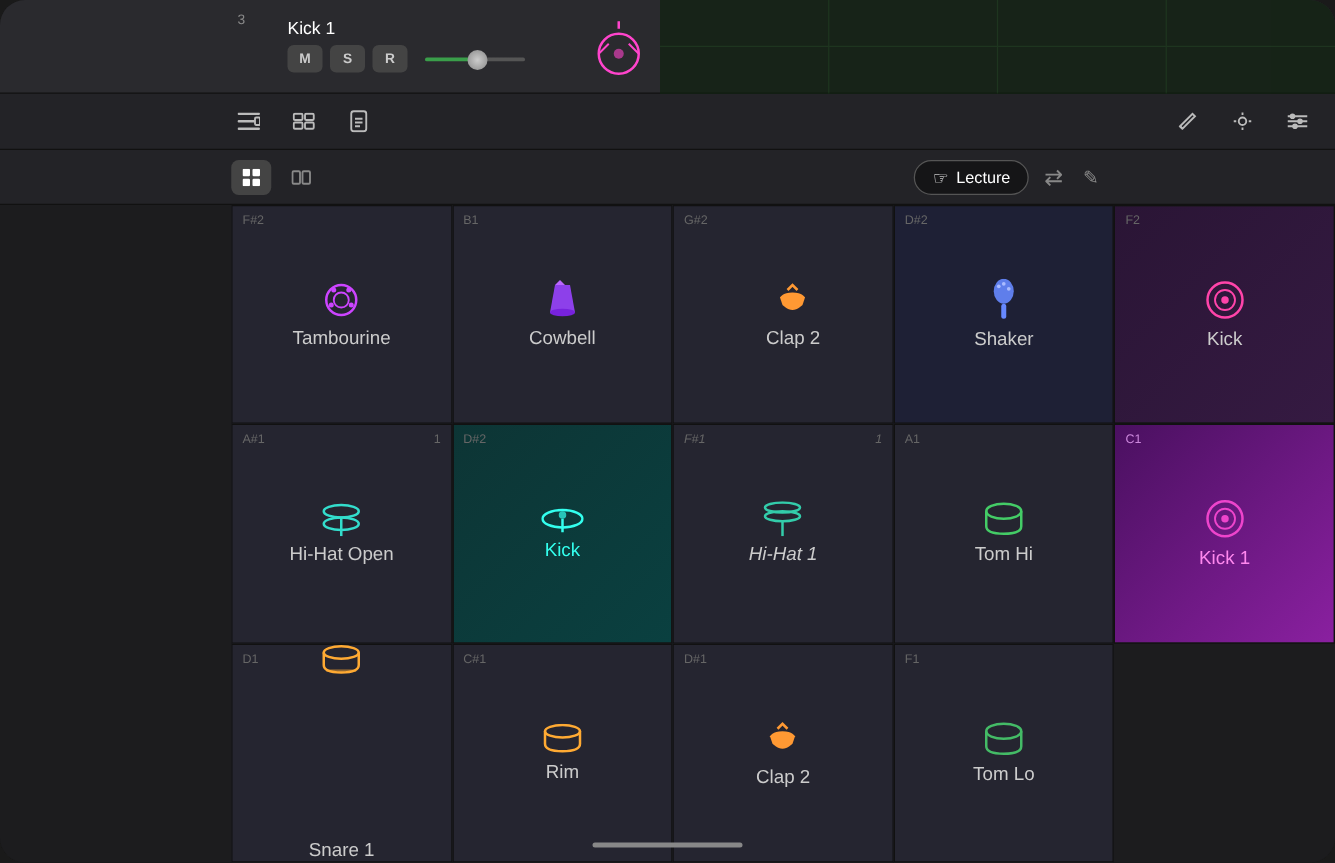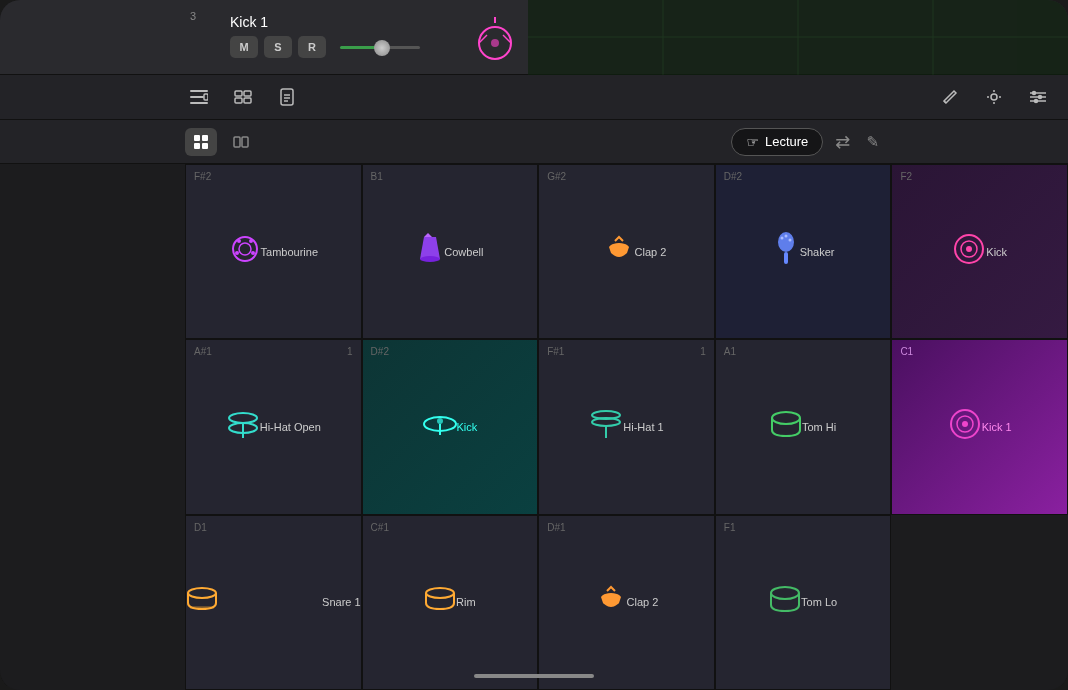--- a/index.html
+++ b/index.html
@@ -244,21 +244,21 @@
       grid-template-columns: repeat(5, 1fr);
       grid-template-rows: repeat(3, 1fr);
       gap: 0;
       overflow: hidden;
     }
 
     .pad {
       background: #2a2a30;
       border: 1px solid #111;
       display: flex;
-      flex-direction: row;
+      flex-direction: column;
       align-items: center;
       justify-content: center;
       position: relative;
       cursor: pointer;
       min-height: 86px;
     }
 
     .pad-note {
       position: absolute;
       top: 6px;
@@ -279,36 +279,36 @@
     .pad-icon {
       font-size: 28px;
       margin-bottom: 6px;
       display: flex;
       align-items: center;
       justify-content: center;
     }
 
     .pad-label {
       color: #ccc;
-      font-size: 11px;
+      font-size: 15px;
       font-weight: 400;
       text-align: center;
     }
 
     
     .pad-tambourine { background: #252530; }
     .pad-cowbell { background: #252530; }
     .pad-clap2 { background: #252530; padding-left: 16px; }
     .pad-shaker { background: #1e2035; }
     .pad-kick-right { background: linear-gradient(135deg, #2a1535, #351a42); align-items: center; }
 
     .pad-hihat-open { background: #252530; }
     .pad-crash { background: #252530; }
     .pad-ride { background: linear-gradient(135deg, #0d3535, #0a4040); }
-    .pad-hihat1 { background: #252530; }
+    .pad-hihat1 { background: #252530; font-style: italic; }
     .pad-tom-hi { background: #252530; }
 
     .pad-kick1 { background: linear-gradient(135deg, #4a1060, #8a20a0); }
     .pad-snare1 { background: #252530; justify-content: space-between; }
     .pad-rim { background: #252530; }
     .pad-clap1 { background: #252530; }
     .pad-tom-lo { background: #252530; }
 
     
     .bottom-bar {

